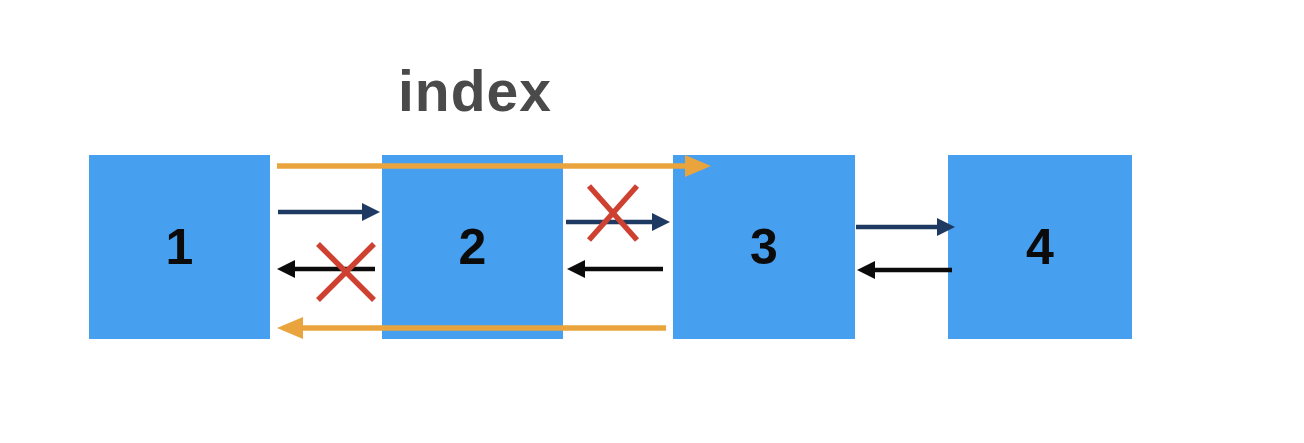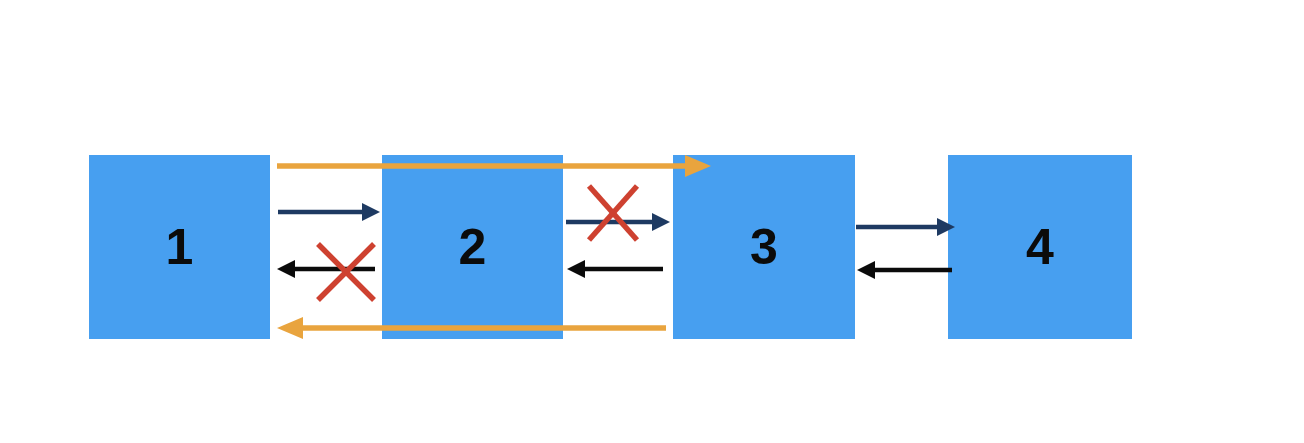--- a/index.html
+++ b/index.html
@@ -58,20 +58,21 @@
     line-height: 1;
   }
   .wm1 { left: 1127px; top: 404px; }
   .wm2 { left: 1132px; top: 413px; }
 </style>
 </head>
 <body>
 
 <div class="canvas">
 
+  <div class="title" style="color: rgb(74, 74, 74);">index</div>
 
   <div class="node node1" style="background-color: rgb(71, 159, 240);">
     <span class="num">1</span>
   </div>
   <div class="node node2" style="background-color: rgb(71, 159, 240);">
     <span class="num">2</span>
   </div>
   <div class="node node3" style="background-color: rgb(71, 159, 240);">
     <span class="num">3</span>
   </div>

